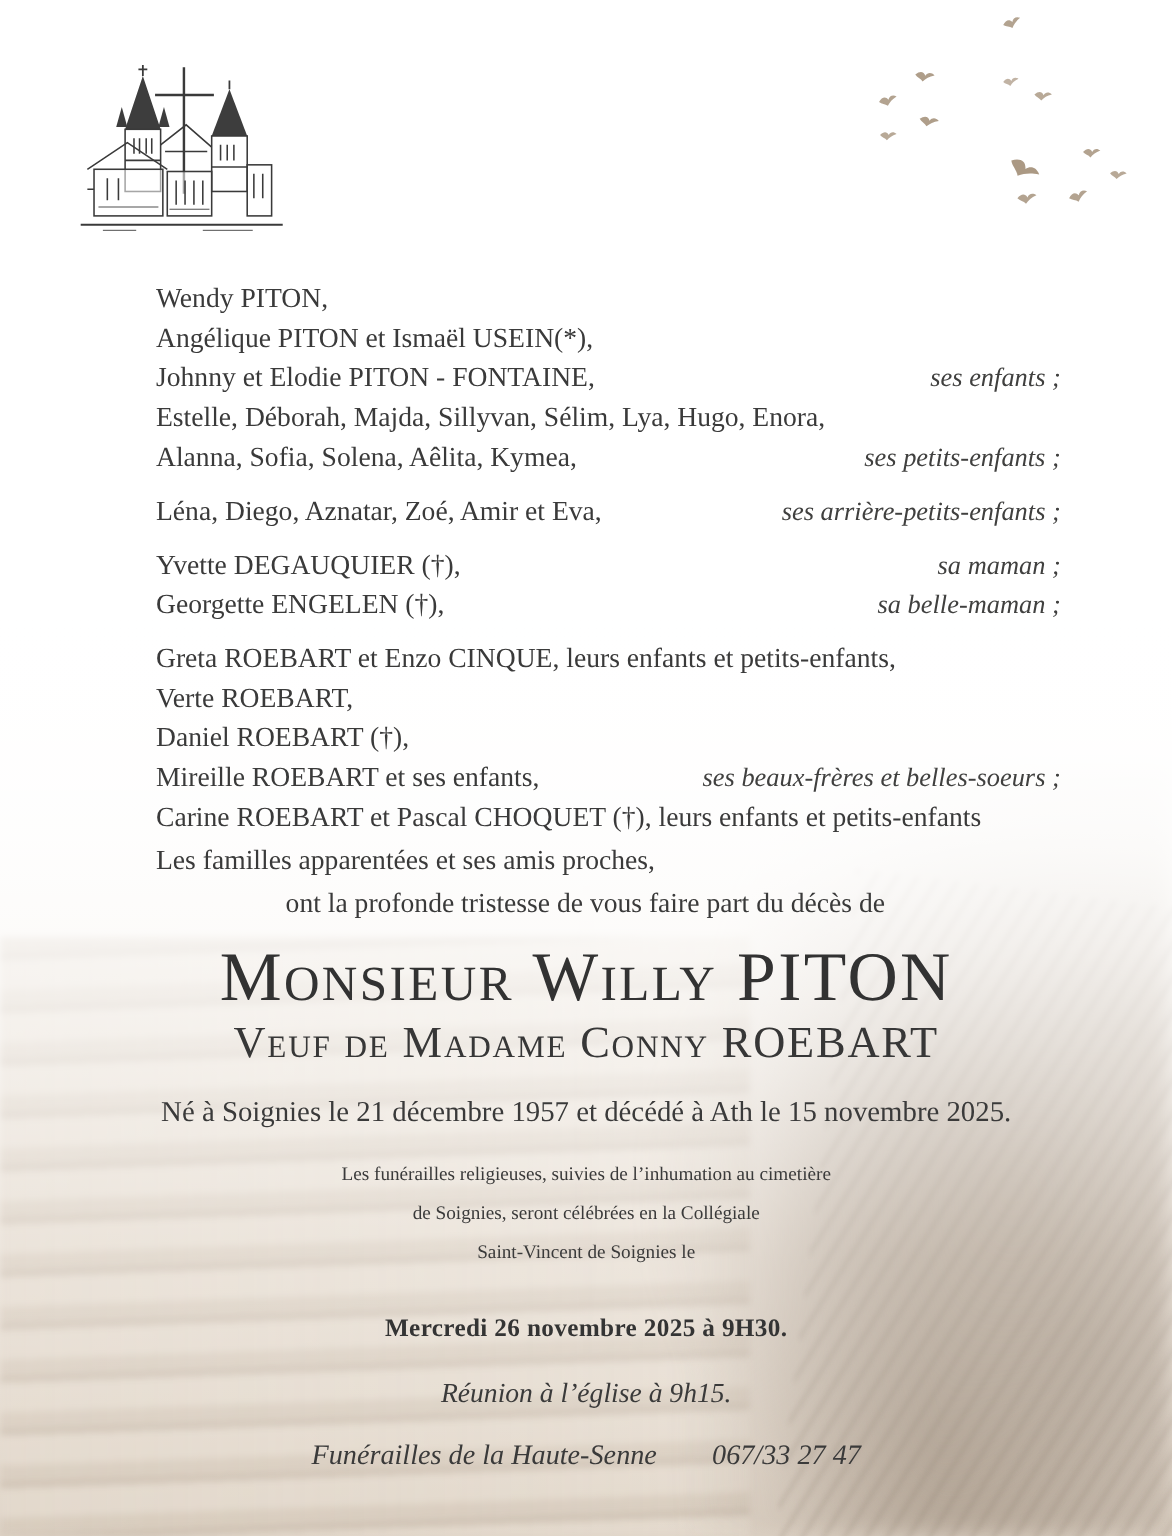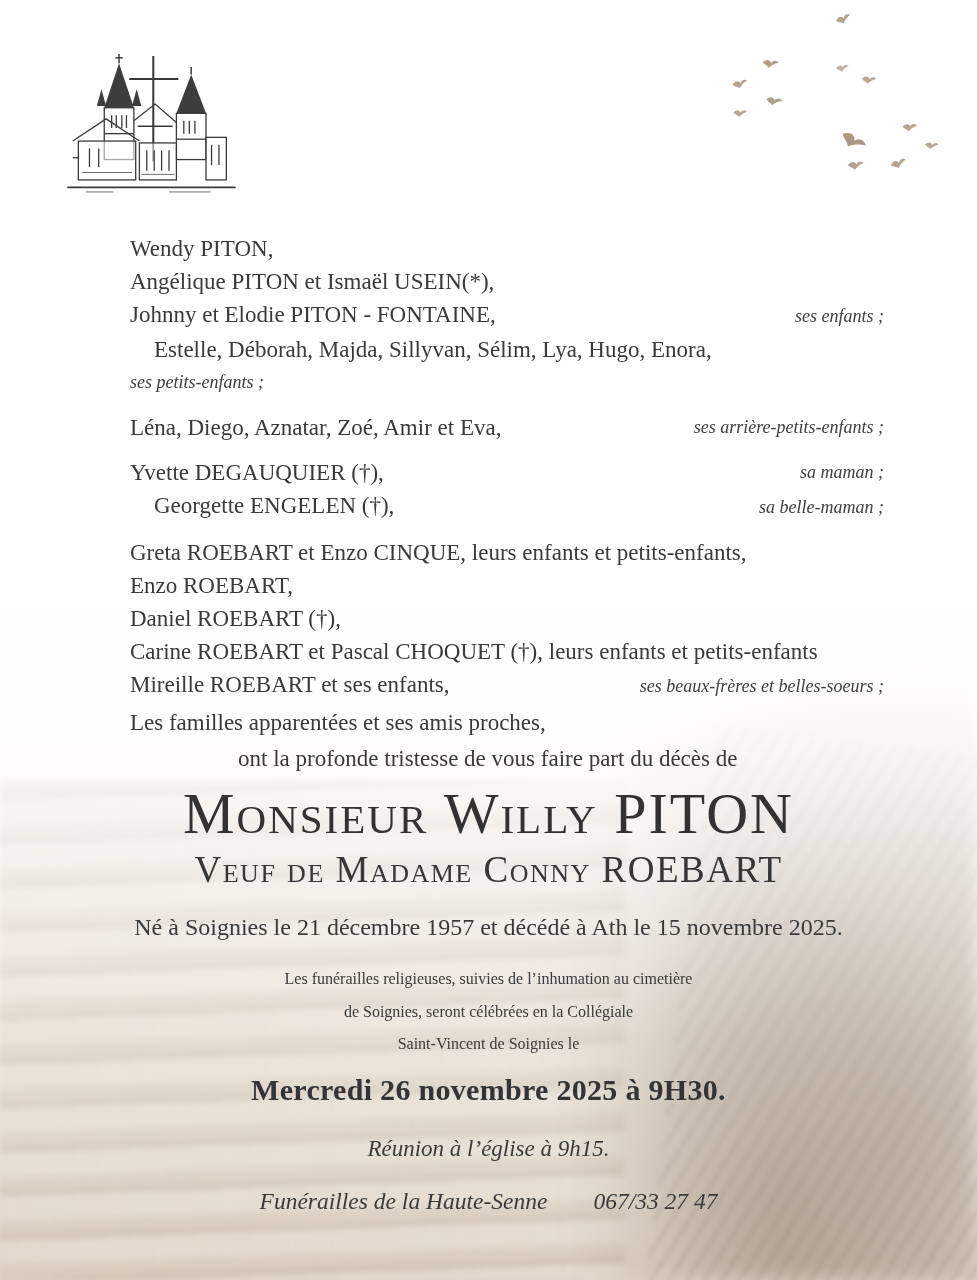--- a/index.html
+++ b/index.html
@@ -45,35 +45,35 @@
 
   
   .church{position:absolute;left:58px;top:42px;width:185px;height:175px;}
   .birds{position:absolute;left:698px;top:2px;width:262px;height:190px;}
 
   
   .content{position:absolute;left:130px;top:237px;width:754px;}
   .fam-row{display:flex;justify-content:space-between;align-items:baseline;
     font-size:23px;line-height:23px;margin-bottom:10px;}
   .fam-names{white-space:nowrap;}
-  .fam-label{white-space:nowrap;font-style:italic;font-size:18px;color:#40403f;}
+  .fam-label{white-space:nowrap;font-style:italic;font-size:22px;color:#40403f;}
   .mt-s{margin-top:22px;align-items:center;}
-  .mt-m{margin-top:9px;margin-left:24px;}
+  .mt-m{margin-top:9px;}
   .mt-l{margin-top:13px;}
   .announce{font-size:23px;margin-top:12px;margin-left:108px;}
 
   
   .center-block{position:absolute;left:0;top:788px;width:977px;text-align:center;}
   .deceased-title{font-size:58px;line-height:52px;font-variant:small-caps;
     letter-spacing:2px;color:#323232;font-weight:500;margin:0;}
   .deceased-sub{font-size:37px;line-height:40px;font-variant:small-caps;
     letter-spacing:1.5px;color:#373737;font-weight:500;margin:10px 0 0 0;}
   .life-dates{font-size:24px;margin-top:24px;}
   .funeral-par{font-size:16px;line-height:32.5px;margin-top:22px;}
-  .ceremony-datetime{font-size:30px;font-weight:700;letter-spacing:.3px;margin-top:12px;color:#343434;}
+  .ceremony-datetime{font-size:21px;font-weight:700;letter-spacing:.3px;margin-top:33px;color:#343434;}
   .meeting{font-size:23px;font-style:italic;margin-top:29px;}
   .tribute{font-size:22.5px;line-height:27px;font-style:italic;margin-top:27px;}
   .footer-line{font-size:23.5px;font-style:italic;margin-top:26px;}
   .footer-gap{display:inline-block;width:46px;}
 </style>
 </head>
 <body>
 
 <div class="page">
 
@@ -169,53 +169,54 @@
     </div>
     <div class="fam-row">
       <span class="fam-names">Johnny et Elodie PITON - FONTAINE,</span>
       <span class="fam-label">ses enfants ;</span>
     </div>
     <div class="fam-row mt-m">
       <span class="fam-names">Estelle, Déborah, Majda, Sillyvan, Sélim, Lya, Hugo, Enora,</span>
       <span class="fam-label"></span>
     </div>
     <div class="fam-row">
+      <span class="fam-names">Alanna, Sofia, Solena, Aêlita, Kymea,</span>
       <span class="fam-label">ses petits-enfants ;</span>
     </div>
     <div class="fam-row mt-s">
       <span class="fam-names">Léna, Diego, Aznatar, Zoé, Amir et Eva,</span>
       <span class="fam-label">ses arrière-petits-enfants ;</span>
     </div>
     <div class="fam-row mt-s">
       <span class="fam-names">Yvette DEGAUQUIER (†),</span>
       <span class="fam-label">sa maman ;</span>
     </div>
     <div class="fam-row mt-m">
       <span class="fam-names">Georgette ENGELEN (†),</span>
       <span class="fam-label">sa belle-maman ;</span>
     </div>
     <div class="fam-row mt-s">
       <span class="fam-names">Greta ROEBART et Enzo CINQUE, leurs enfants et petits-enfants,</span>
       <span class="fam-label"></span>
     </div>
     <div class="fam-row">
-      <span class="fam-names">Enzo ROEBART,</span>
+      <span class="fam-names">Verte ROEBART,</span>
       <span class="fam-label"></span>
     </div>
     <div class="fam-row">
       <span class="fam-names">Daniel ROEBART (†),</span>
-      <span class="fam-label"></span>
-    </div>
-    <div class="fam-row">
-      <span class="fam-names">Carine ROEBART et Pascal CHOQUET (†), leurs enfants et petits-enfants</span>
       <span class="fam-label"></span>
     </div>
     <div class="fam-row">
       <span class="fam-names">Mireille ROEBART et ses enfants,</span>
       <span class="fam-label">ses beaux-frères et belles-soeurs ;</span>
+    </div>
+    <div class="fam-row">
+      <span class="fam-names">Carine ROEBART et Pascal CHOQUET (†), leurs enfants et petits-enfants</span>
+      <span class="fam-label"></span>
     </div>
 
     <div class="fam-row mt-l">
       <span class="fam-names">Les familles apparentées et ses amis proches,</span>
     </div>
     <div class="announce">ont la profonde tristesse de vous faire part du décès de</div>
   </div>
 
   <div class="center-block">
     <h1 class="deceased-title">Monsieur Willy PITON</h1>

